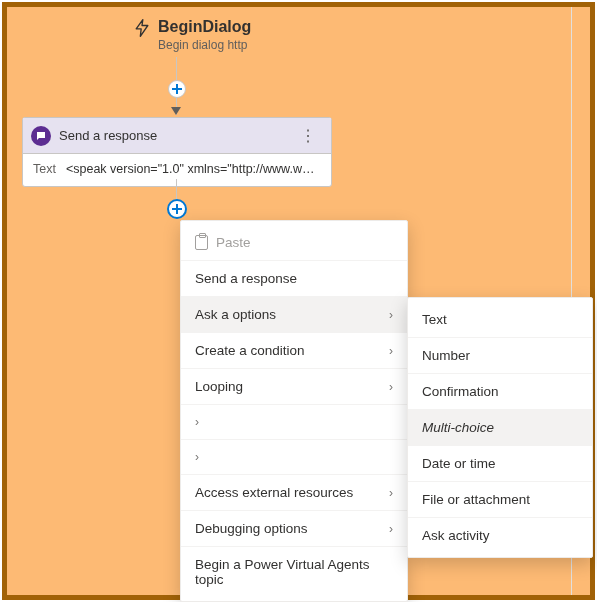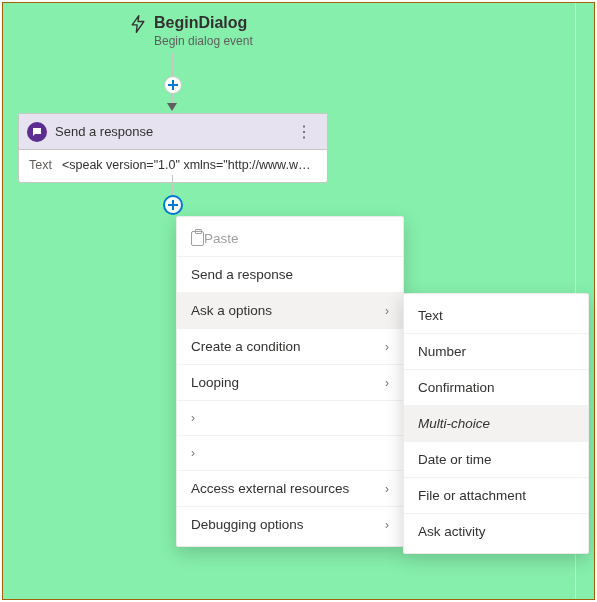--- a/index.html
+++ b/index.html
@@ -11,22 +11,22 @@
     background: #fff;
     width: 597px;
     height: 602px;
     position: relative;
     overflow: hidden;
   }
   .frame {
     position: absolute;
     left: 2px; top: 2px;
     width: 593px; height: 598px;
-    border: 1px solid #a16207;
-    background: #86efac;
+    border: 5px solid #a16207;
+    background: #fdba74;
   }
   .vline {
     position: absolute;
     top: 0; bottom: 0;
     right: 18px;
     width: 1px;
     background: #e1dfdd;
   }
   .trigger {
     position: absolute;
@@ -145,21 +145,21 @@
     align-items: center;
     justify-content: space-between;
     padding: 10px 14px;
     font-size: 13.5px;
     cursor: pointer;
     border-bottom: 1px solid #f3f2f1;
   }
   .menu-item:last-child { border-bottom: none; }
   .menu-item.disabled { color: #a19f9d; cursor: default; }
   .menu-item.highlight { background: #f3f2f1; }
-  .menu-item .left { display: flex; align-items: center; }
+  .menu-item .left { display: flex; align-items: center; gap: 8px; }
   .paste-icon {
     width: 13px; height: 15px;
     border: 1px solid currentColor;
     border-radius: 2px;
     position: relative;
   }
   .paste-icon::before {
     content: "";
     position: absolute;
     top: -3px; left: 3px;
@@ -193,21 +193,21 @@
 
 <div class="frame">
   <div class="vline"></div>
 
   <div class="trigger">
     <svg class="bolt" viewBox="0 0 24 24" fill="none" stroke="#323130" stroke-width="1.6" stroke-linejoin="round">
       <path d="M13 2 L5 13 H11 L10 22 L19 9 H12 Z"></path>
     </svg>
     <div>
       <div class="trigger-title">BeginDialog</div>
-      <div class="trigger-sub">Begin dialog event</div>
+      <div class="trigger-sub">Begin dialog http</div>
     </div>
   </div>
 
   <div class="connector1"></div>
   <div class="plus-wrap plus1">
     <svg class="plus-svg" viewBox="0 0 10 10">
         <path d="M5 0 V10 M0 5 H10"></path>
       </svg>
   </div>
   <div class="arrowhead"></div>
@@ -275,20 +275,25 @@
         <span class="left">
           <span>Access external resources</span>
         </span>
         <span class="chev">›</span>
       </div>
       <div class="menu-item">
         <span class="left">
           <span>Debugging options</span>
         </span>
         <span class="chev">›</span>
+      </div>
+      <div class="menu-item">
+        <span class="left">
+          <span>Begin a Power Virtual Agents topic</span>
+        </span>
       </div>
     </div>
   <div class="submenu" id="sub-menu">
       <div class="sub-item">Text</div>
       <div class="sub-item">Number</div>
       <div class="sub-item">Confirmation</div>
       <div class="sub-item highlight">Multi-choice</div>
       <div class="sub-item">Date or time</div>
       <div class="sub-item">File or attachment</div>
       <div class="sub-item">Ask activity</div>

